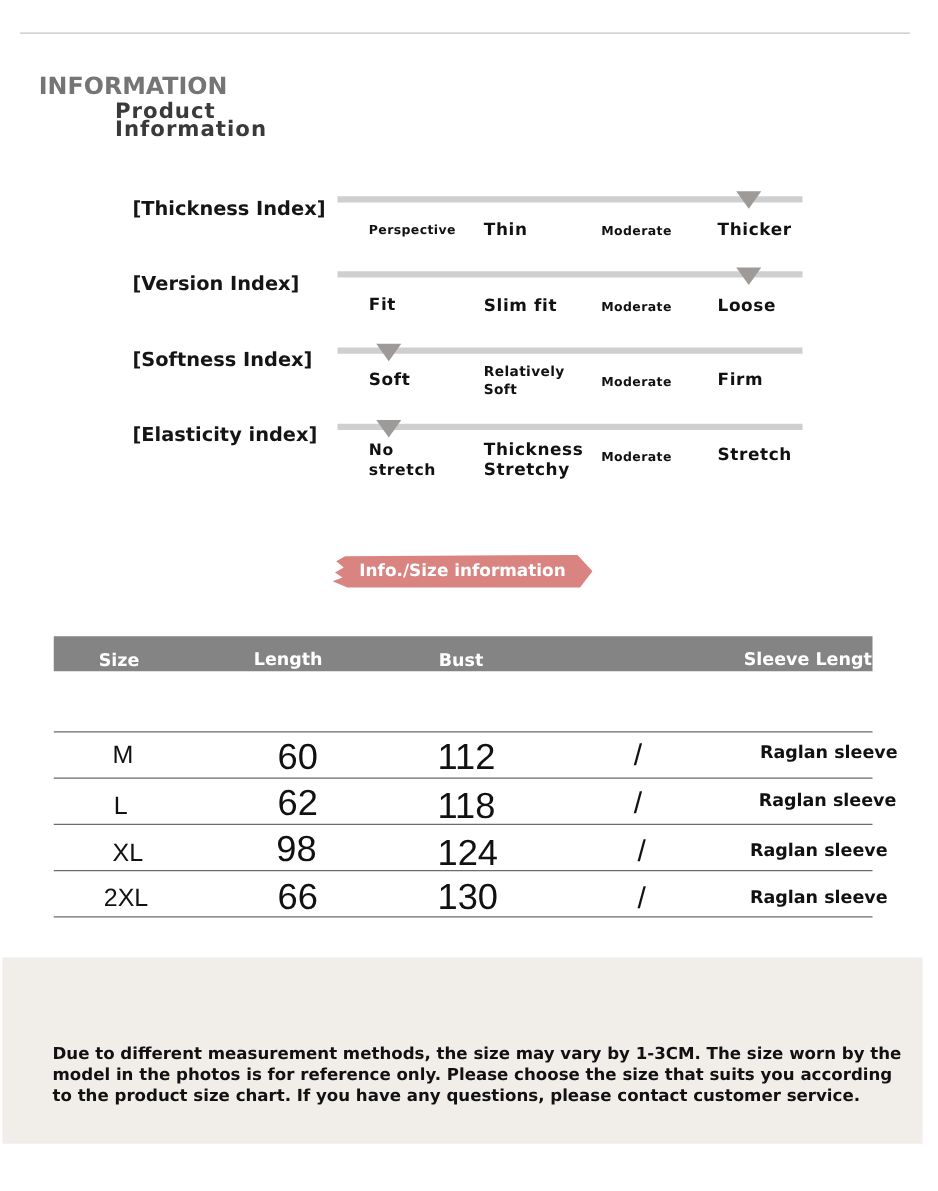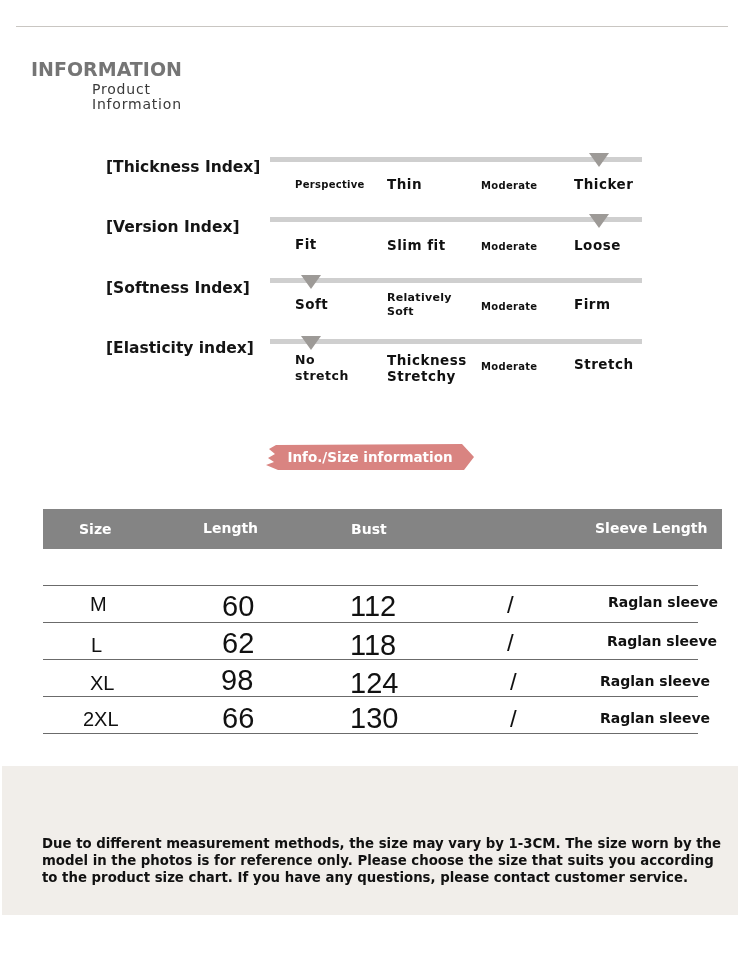--- a/index.html
+++ b/index.html
@@ -1,31 +1,31 @@
 <!DOCTYPE html>
 <html><head>
 <meta charset="utf-8">
 <style>
   html, body { margin: 0; padding: 0; background: #ffffff; }
   body { width: 750px; height: 953px; position: relative; overflow: hidden; font-family: "DejaVu Sans", sans-serif; color: #111; }
   .top-rule { position: absolute; left: 16px; top: 26px; width: 712px; height: 1px; background: #c9c6c2; }
   .title { position: absolute; left: 31px; top: 58px; font-family: "DejaVu Sans", sans-serif; font-size: 19px; font-weight: bold; color: #757575; letter-spacing: 0; }
-  .subtitle { position: absolute; left: 92px; top: 82px; font-size: 14px; font-weight: normal; color: #3a3a3a; line-height: 15px; letter-spacing: 0.8px; }
+  .subtitle { position: absolute; left: 92px; top: 82px; font-size: 17px; font-weight: bold; color: #3a3a3a; line-height: 15px; letter-spacing: 0.8px; }
   .index-row { position: absolute; left: 0; width: 740px; height: 60px; }
   .index-label { position: absolute; left: 106px; top: 0; font-size: 15.5px; font-weight: bold; color: #151515; white-space: nowrap; }
   .track { position: absolute; left: 270px; width: 372px; height: 5px; background: #cfcfcf; }
   .marker { position: absolute; width: 0; height: 0; border-left: 10px solid transparent; border-right: 10px solid transparent; border-top: 14px solid #9d9a97; }
   .opt { position: absolute; font-weight: bold; color: #111; line-height: 16px; white-space: nowrap; }
   .opt.sm { font-size: 10px; letter-spacing: 0.3px; }
   .opt.md { font-size: 13.5px; letter-spacing: 0.5px; }
   .opt.xs { font-size: 11px; line-height: 14px; letter-spacing: 0.3px; }
   .banner { position: absolute; left: 266px; top: 443px; width: 208px; height: 28px; }
   .banner svg { position: absolute; left: 0; top: 0; }
   .banner span { position: absolute; left: 0; top: 0; width: 100%; text-align: center; line-height: 28px; color: #ffffff; font-weight: bold; font-size: 13.5px; }
-  .thead { position: absolute; left: 43px; top: 509px; width: 655px; height: 40px; background: #848484; padding-left: 24px; }
+  .thead { position: absolute; left: 43px; top: 509px; width: 655px; height: 28px; background: #848484; }
   .th { position: absolute; top: 0; line-height: 40px; color: #ffffff; font-weight: bold; white-space: nowrap; }
   .th.big { font-size: 14px; }
   .th.small { font-size: 9.5px; }
   .rule { position: absolute; left: 43px; width: 655px; height: 1px; background: #6b6b6b; }
   .cell { position: absolute; white-space: nowrap; color: #111; }
   .cell.size { font-family: "Liberation Sans", sans-serif; font-size: 20px; }
   .cell.num { font-family: "Liberation Sans", sans-serif; font-size: 29px; }
   .cell.slash { font-family: "Liberation Sans", sans-serif; font-size: 24px; font-weight: normal; }
   .cell.sleeve { font-size: 14px; font-weight: bold; }
   .reminder { position: absolute; left: 2px; top: 766px; width: 736px; height: 149px; background: #f1eeea; }

